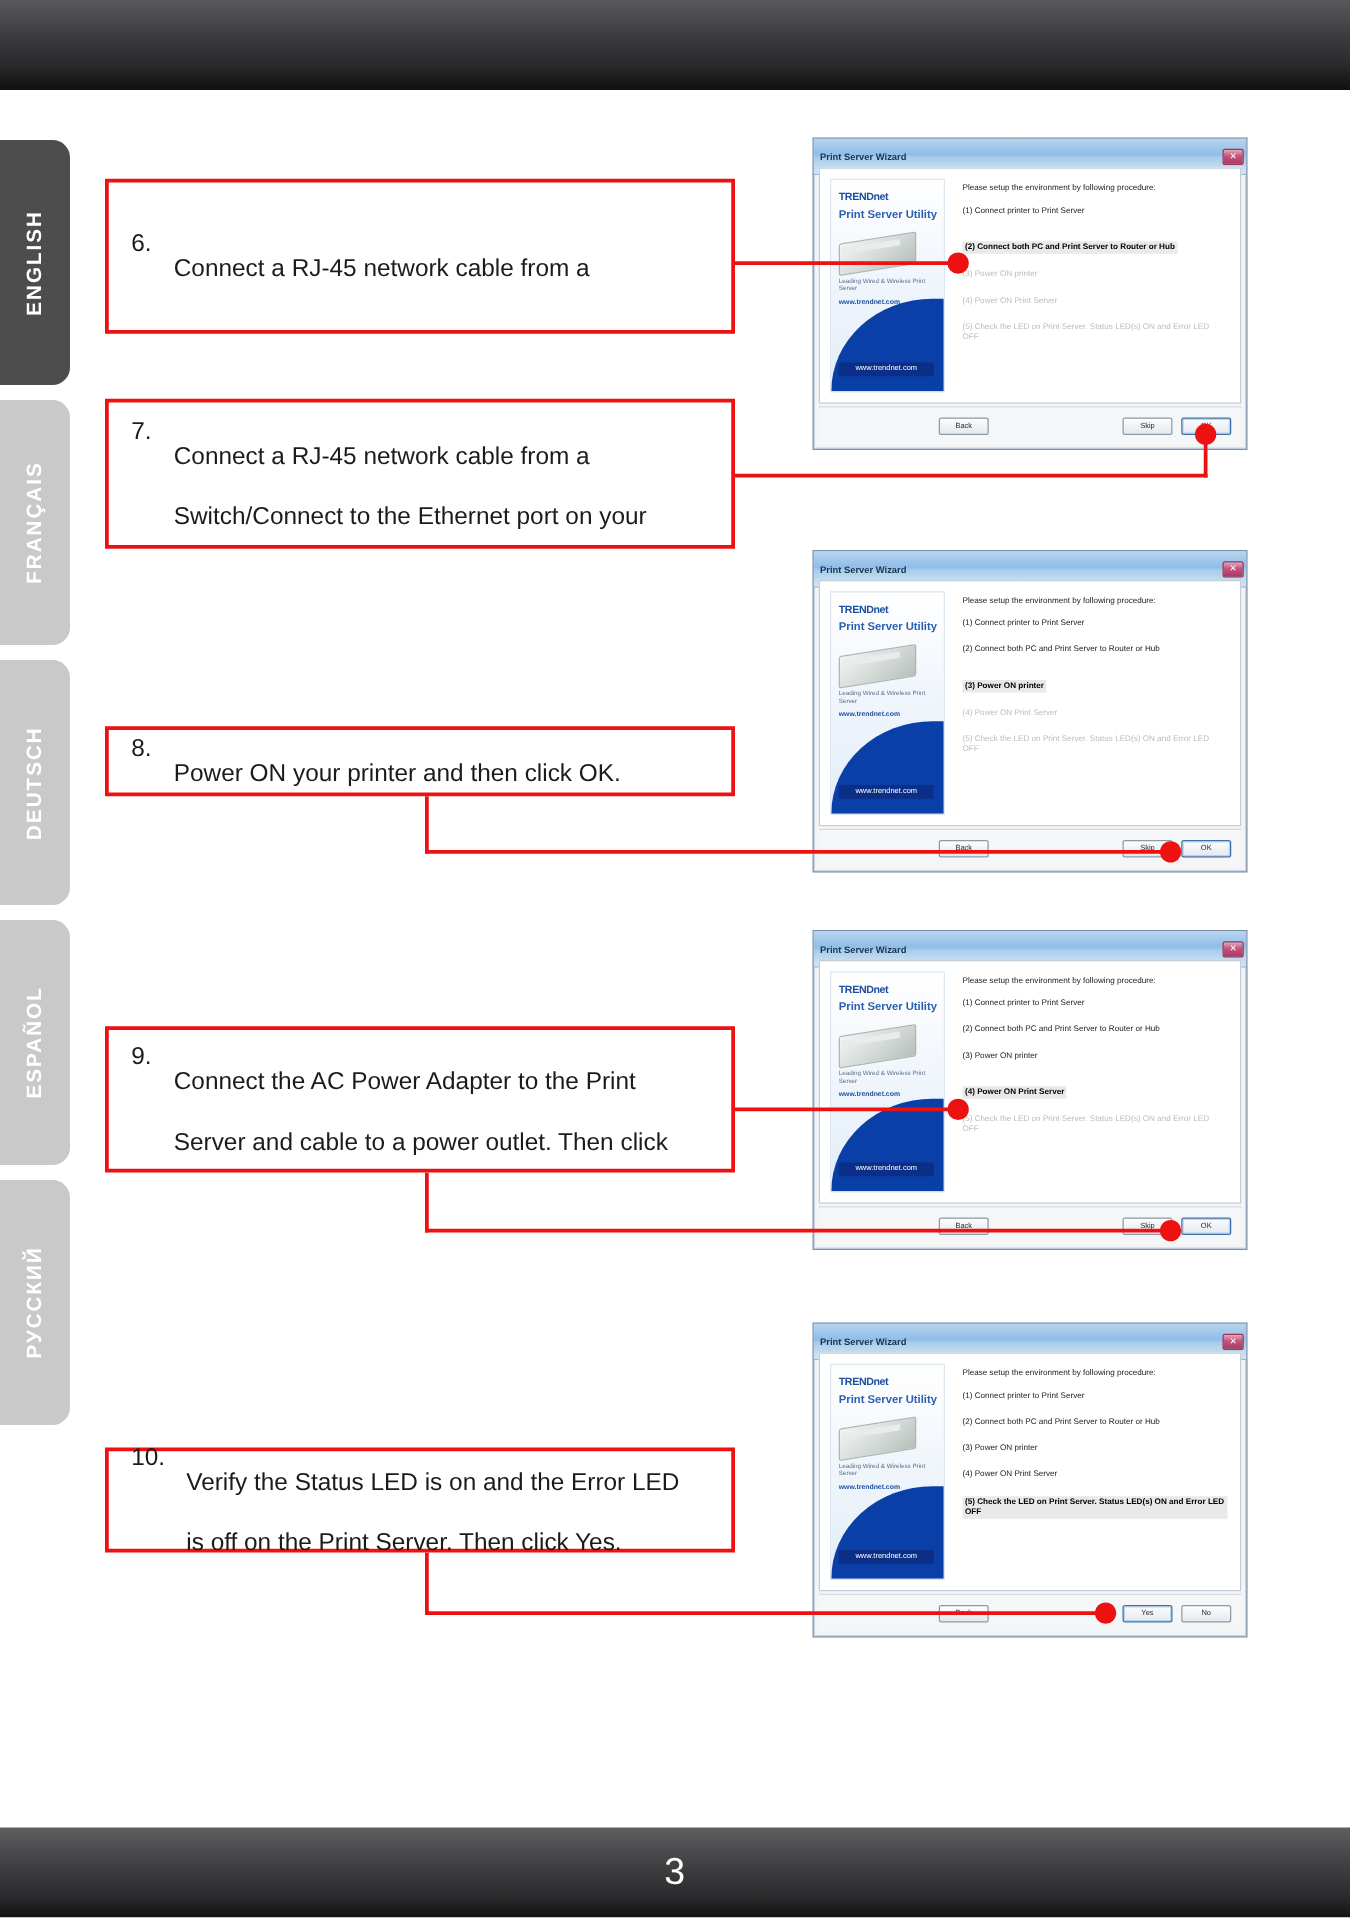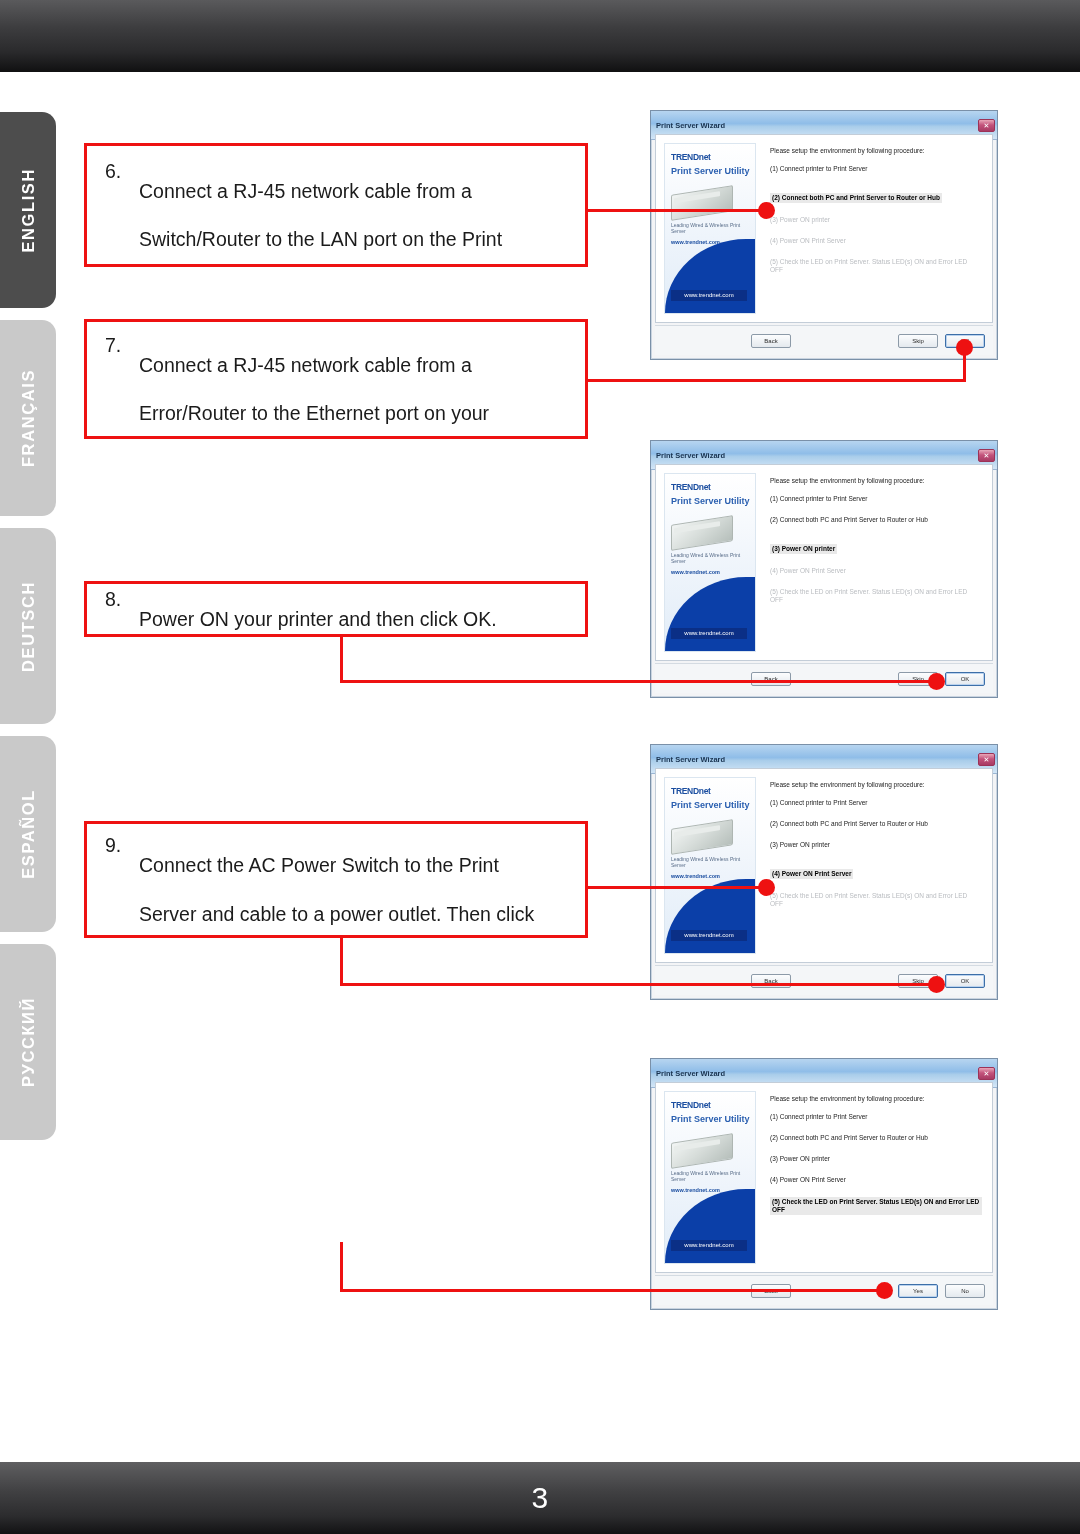--- a/index.html
+++ b/index.html
@@ -409,60 +409,68 @@
   <div class="rl v" style="left:340px; top:1242px; height:50px;"></div>
   <div class="rl h" style="left:340px; top:1289px; width:548px;"></div>
   <div class="dot" style="left:876px; top:1282px;"></div>
 
   <div class="callout" style="left:84px; top:143px; width:504px; height:124px;">
     <div class="callout-inner">
       <div class="step-line">
         <span class="step-num">6.</span>
         <span class="step-text">Connect a RJ-45 network cable from a</span>
       </div>
-      <div class="step-line">
-        <span class="step-num"></span>
-        <span class="step-text">Switch/Router to the LAN port on the Print</span>
-      </div>
     </div>
   </div>
 
   <div class="callout" style="left:84px; top:319px; width:504px; height:120px;">
     <div class="callout-inner">
       <div class="step-line">
         <span class="step-num">7.</span>
         <span class="step-text">Connect a RJ-45 network cable from a</span>
       </div>
       <div class="step-line">
         <span class="step-num"></span>
-        <span class="step-text">Error/Router to the Ethernet port on your</span>
+        <span class="step-text">Switch/Connect to the Ethernet port on your</span>
       </div>
     </div>
   </div>
 
   <div class="callout" style="left:84px; top:581px; width:504px; height:56px;">
     <div class="callout-inner">
       <div class="step-line">
         <span class="step-num">8.</span>
         <span class="step-text">Power ON your printer and then click OK.</span>
       </div>
     </div>
   </div>
 
   <div class="callout" style="left:84px; top:821px; width:504px; height:117px;">
     <div class="callout-inner">
       <div class="step-line">
         <span class="step-num">9.</span>
-        <span class="step-text">Connect the AC Power Switch to the Print</span>
+        <span class="step-text">Connect the AC Power Adapter to the Print</span>
       </div>
       <div class="step-line">
         <span class="step-num"></span>
         <span class="step-text">Server and cable to a power outlet. Then click</span>
       </div>
     </div>
   </div>
 
+  <div class="callout" style="left:84px; top:1158px; width:504px; height:84px;">
+    <div class="callout-inner">
+      <div class="step-line">
+        <span class="step-num wide">10.</span>
+        <span class="step-text">Verify the Status LED is on and the Error LED</span>
+      </div>
+      <div class="step-line">
+        <span class="step-num wide"></span>
+        <span class="step-text">is off on the Print Server.  Then click Yes.</span>
+      </div>
+    </div>
+  </div>
 
   <div class="bar bottom">
     <span class="page-num">3</span>
   </div>
 
 </div>
 
 </body></html>

